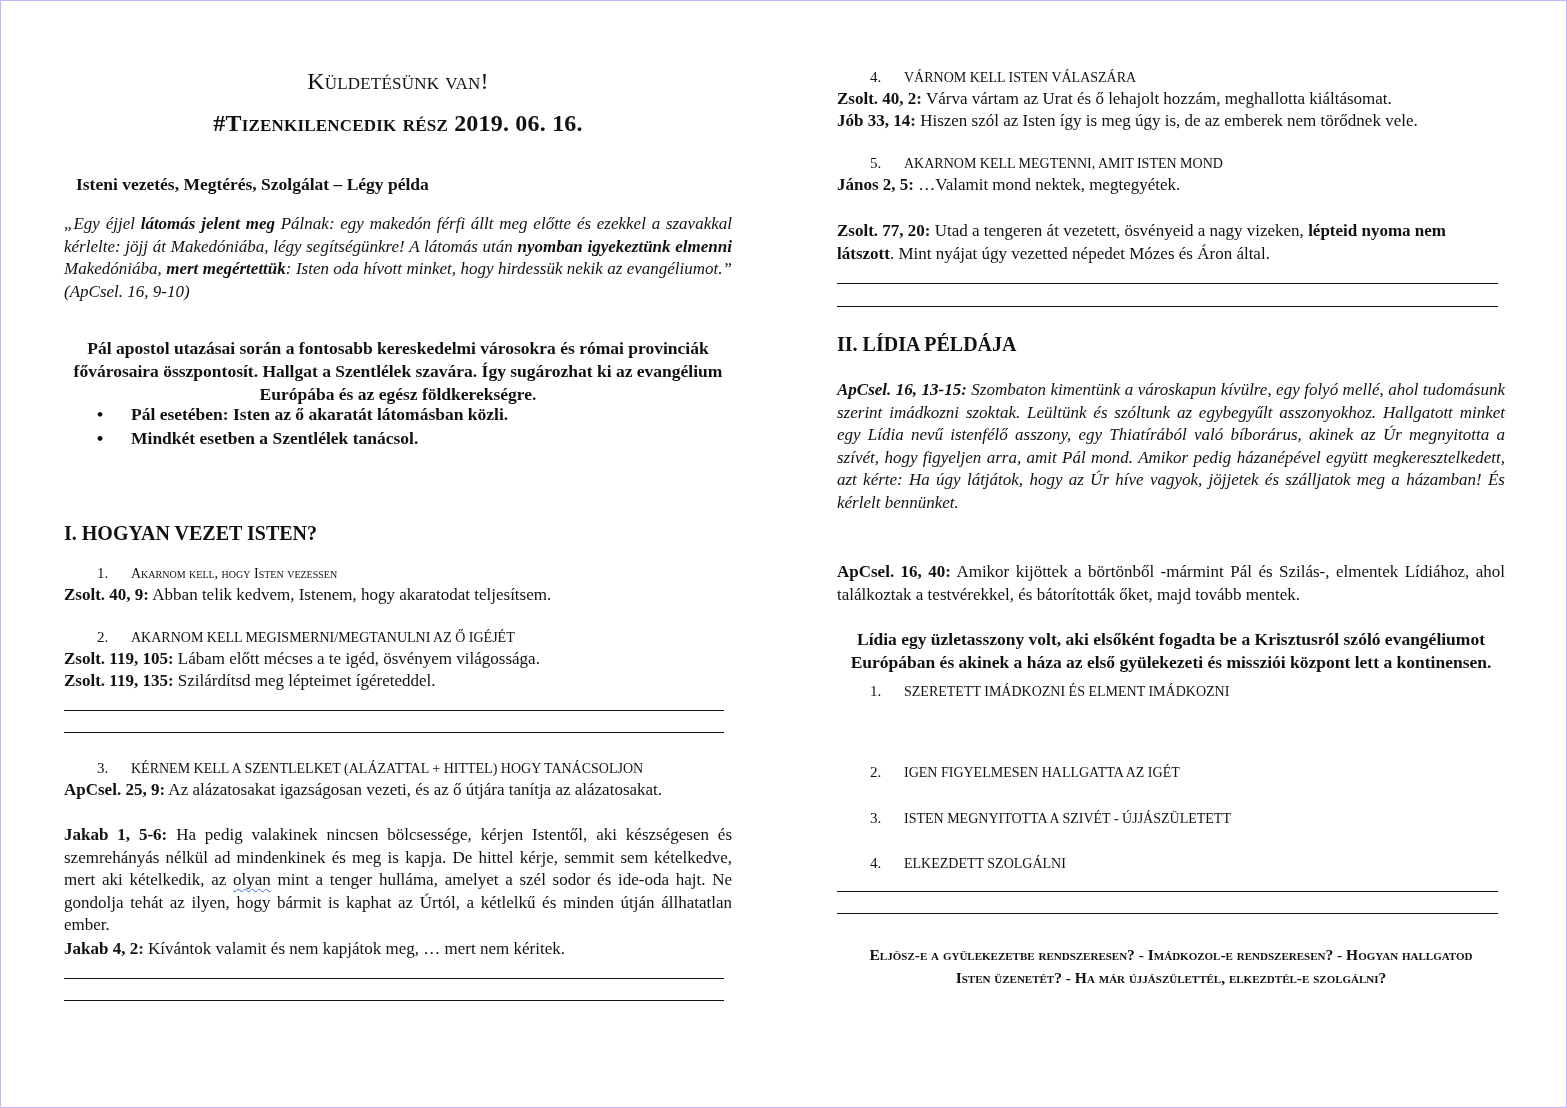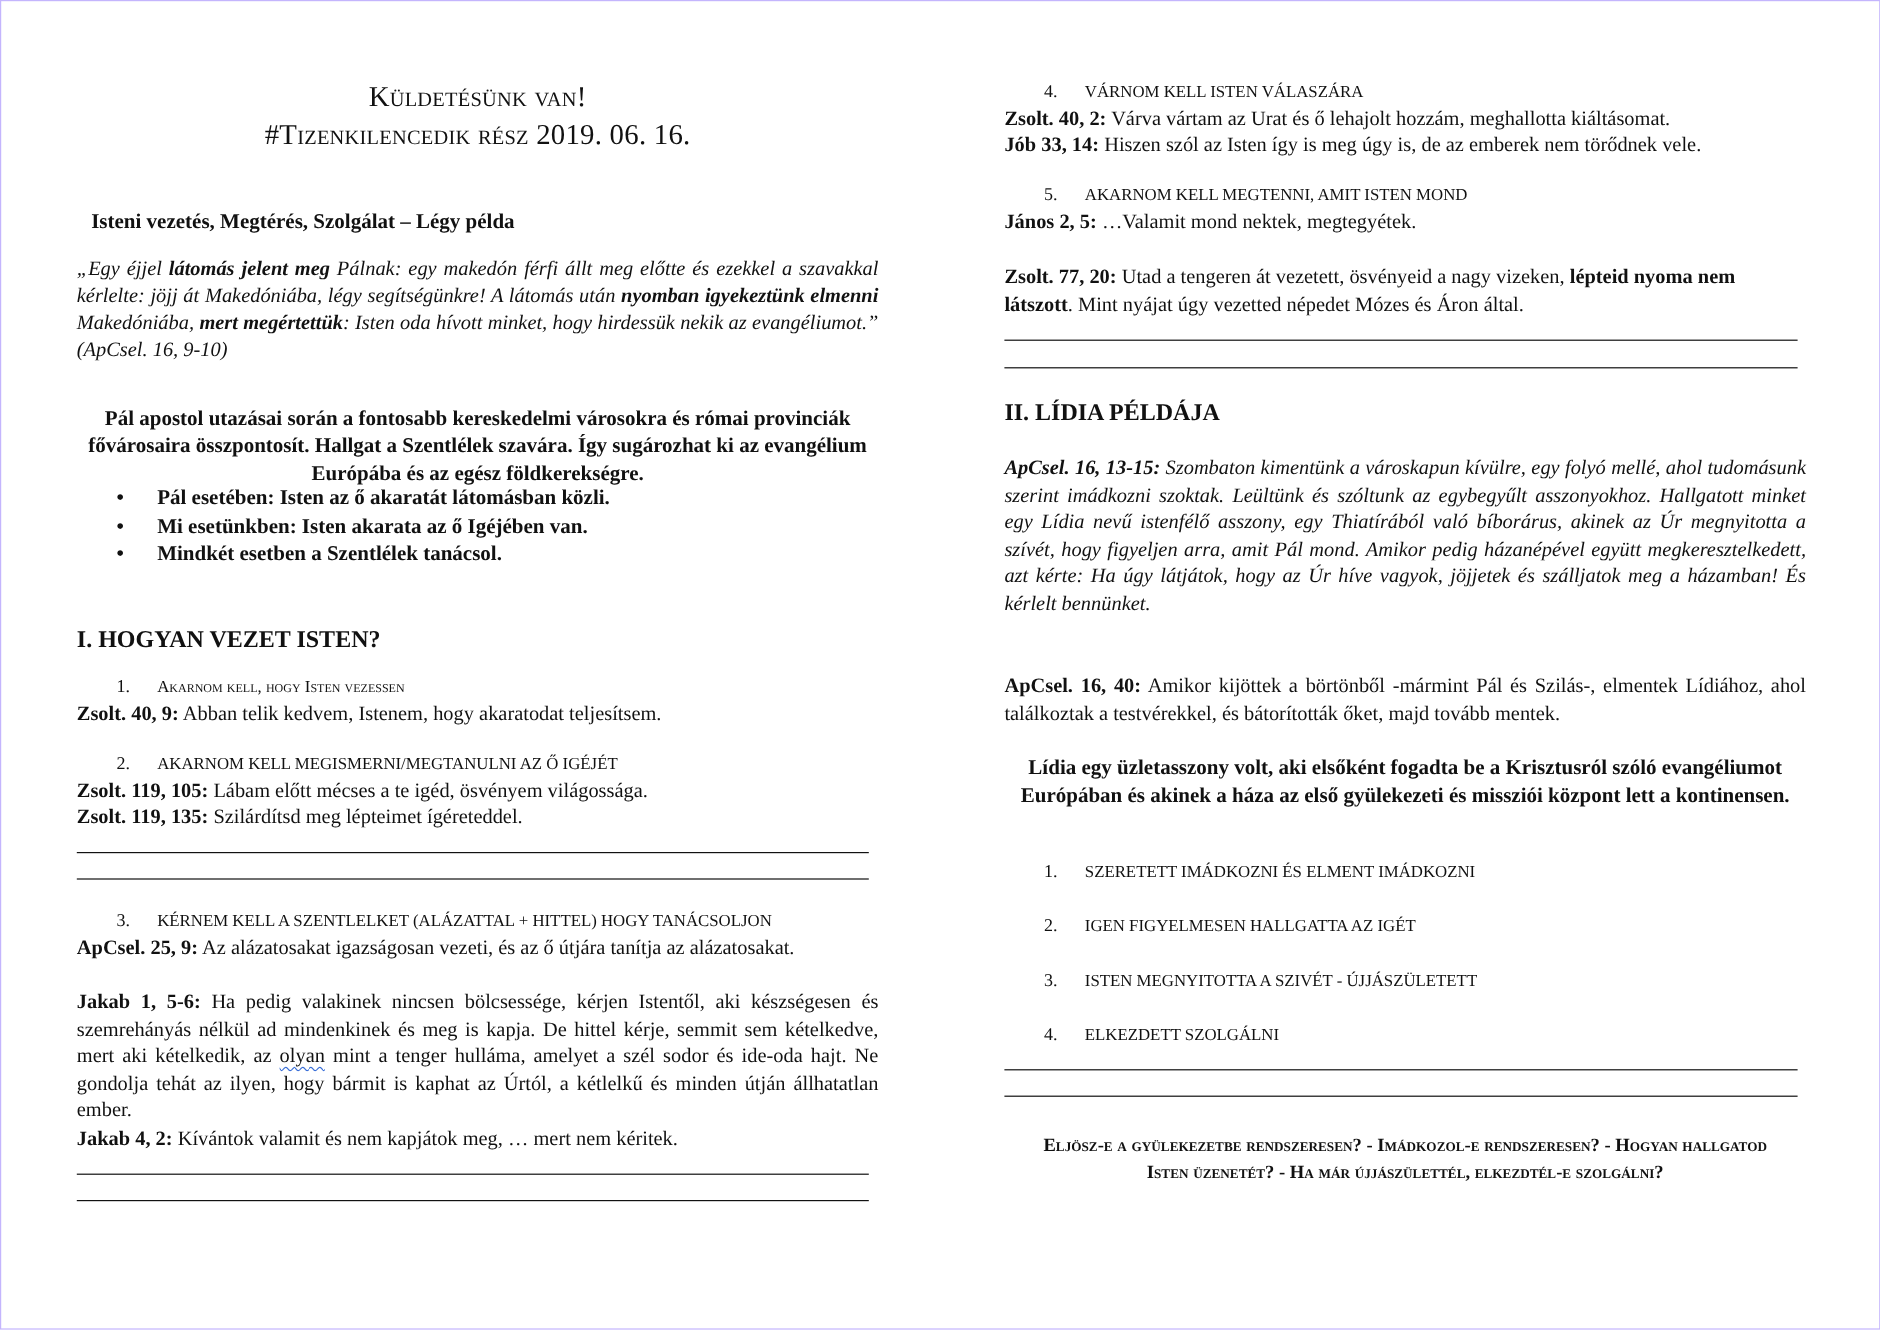--- a/index.html
+++ b/index.html
@@ -42,34 +42,34 @@
 </style>
 </head>
 <body>
 
 <div class="frame">
 
   <div class="col col-left">
 
     <div class="abs title" style="top:65px;">
       <div>Küldetésünk van!</div>
-      <div style="margin-top:2px;">#Tizenkilencedik rész 2019. 06. 16.</div>
+      <div style="margin-top:12px;font-weight:bold;">#Tizenkilencedik rész 2019. 06. 16.</div>
     </div>
 
     <div class="abs subhead" style="top:173px;margin-left:12px;">Isteni vezetés, Megtérés, Szolgálat – Légy példa</div>
 
     <div class="abs p justify it" style="top:212px;">
       <span>„Egy éjjel </span><b>látomás jelent meg</b><span> Pálnak: egy makedón férfi állt meg előtte és ezekkel a szavakkal kérlelte: jöjj át Makedóniába, légy segítségünkre! A látomás után </span><b>nyomban igyekeztünk elmenni</b><span> Makedóniába, </span><b>mert megértettük</b><span>: Isten oda hívott minket, hogy hirdessük nekik az evangéliumot.”</span><span> (ApCsel. 16, 9-10)</span>
     </div>
 
     <div class="abs center bold" style="top:336px; font-size:17.5px; line-height:23px; padding:0 6px;">Pál apostol utazásai során a fontosabb kereskedelmi városokra és római provinciák fővárosaira összpontosít. Hallgat a Szentlélek szavára. Így sugározhat ki az evangélium Európába és az egész földkerekségre.</div>
 
     <ul class="abs bullets" style="top:402px;">
       <li><span class="dot">•</span><span>Pál esetében: Isten az ő akaratát látomásban közli.</span></li>
-      <li><span class="dot">•</span><span>Mi esetünkben: Isten akarata az ő Igéjében van.</span></li>
+      <li><span class="dot">•</span></li>
       <li><span class="dot">•</span><span>Mindkét esetben a Szentlélek tanácsol.</span></li>
     </ul>
 
     <div class="abs sectionhead" style="top:521px;">I. HOGYAN VEZET ISTEN?</div>
 
     <div class="abs numitem" style="top:562px; padding-left:33px;">
       <span class="num">1.</span><span>Akarnom kell, hogy Isten vezessen</span>
     </div>
     <div class="abs p" style="top:583px;">
       <b>Zsolt. 40, 9:</b><span> Abban telik kedvem, Istenem, hogy akaratodat teljesítsem.</span>
@@ -136,21 +136,21 @@
     <div class="abs p justify" style="top:378px;font-style:italic;">
       <b>ApCsel. 16, 13-15:</b><span> Szombaton kimentünk a városkapun kívülre, egy folyó mellé, ahol tudomásunk szerint imádkozni szoktak. Leültünk és szóltunk az egybegyűlt asszonyokhoz. Hallgatott minket egy Lídia nevű istenfélő asszony, egy Thiatírából való bíborárus, akinek az Úr megnyitotta a szívét, hogy figyeljen arra, amit Pál mond. Amikor pedig házanépével együtt megkeresztelkedett, azt kérte: Ha úgy látjátok, hogy az Úr híve vagyok, jöjjetek és szálljatok meg a házamban! És kérlelt bennünket.</span>
     </div>
 
     <div class="abs p justify" style="top:560px;">
       <b>ApCsel. 16, 40:</b><span> Amikor kijöttek a börtönből -mármint Pál és Szilás-, elmentek Lídiához, ahol találkoztak a testvérekkel, és bátorították őket, majd tovább mentek.</span>
     </div>
 
     <div class="abs center bold" style="top:627px; font-size:17.5px; line-height:23px; padding:0 10px;">Lídia egy üzletasszony volt, aki elsőként fogadta be a Krisztusról szóló evangéliumot Európában és akinek a háza az első gyülekezeti és missziói központ lett a kontinensen.</div>
 
-    <div class="abs numitem" style="top:716px; padding-left:33px;">
+    <div class="abs numitem" style="top:680px; padding-left:33px;">
       <span class="num">1.</span><span>SZERETETT IMÁDKOZNI ÉS ELMENT IMÁDKOZNI</span>
     </div>
     <div class="abs numitem" style="top:761px; padding-left:33px;">
       <span class="num">2.</span><span>IGEN FIGYELMESEN HALLGATTA AZ IGÉT</span>
     </div>
     <div class="abs numitem" style="top:807px; padding-left:33px;">
       <span class="num">3.</span><span>ISTEN MEGNYITOTTA A SZIVÉT - ÚJJÁSZÜLETETT</span>
     </div>
     <div class="abs numitem" style="top:852px; padding-left:33px;">
       <span class="num">4.</span><span>ELKEZDETT SZOLGÁLNI</span>

